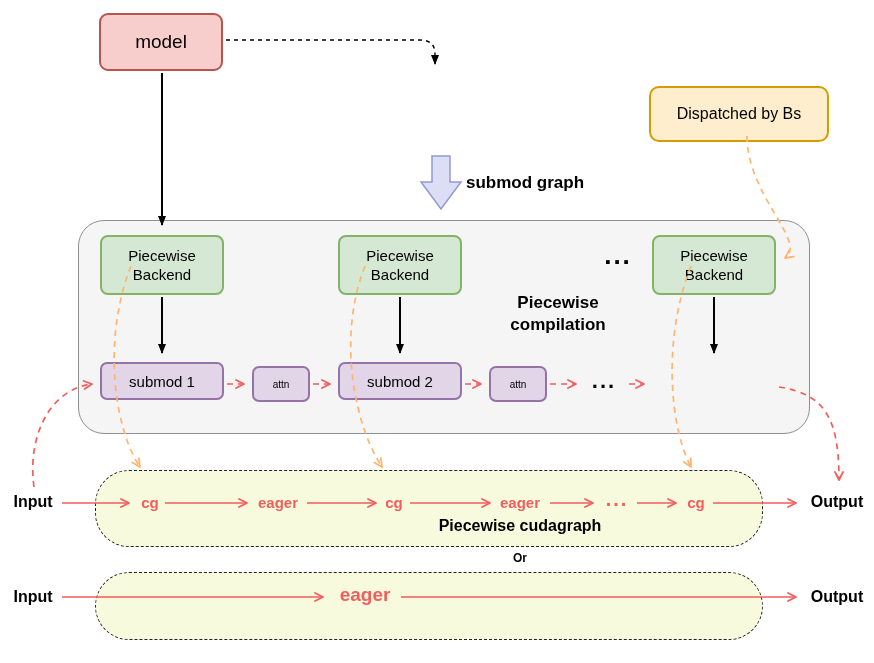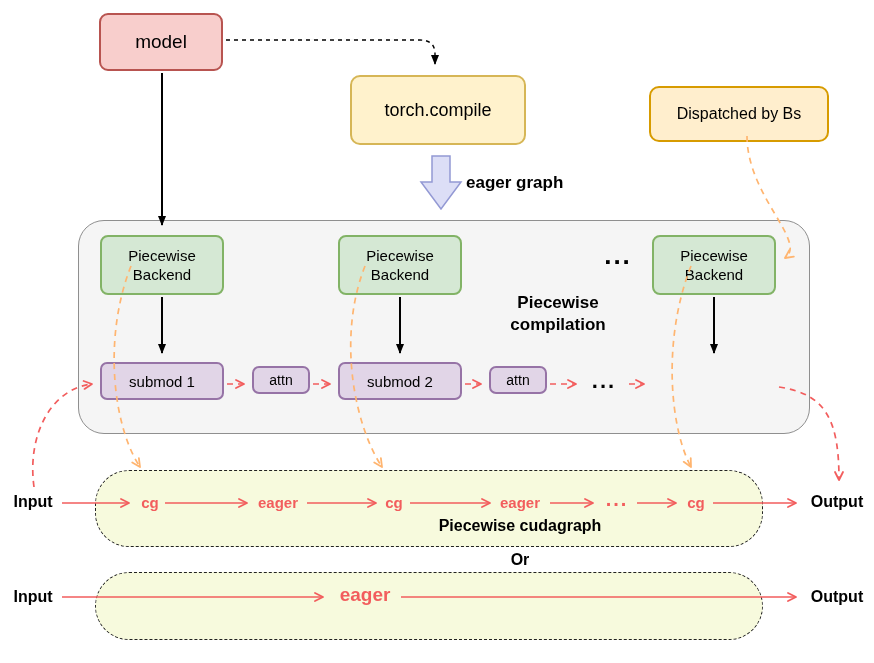--- a/index.html
+++ b/index.html
@@ -31,21 +31,21 @@
   .backend-1 { left:100px; top:235px; }
   .backend-2 { left:338px; top:235px; }
   .backend-3 { left:652px; top:235px; }
 
   .submod { width:124px; height:38px; font-size:15px;
            background:var(--submod-fill,#e1d5e7); border:2px solid var(--submod-stroke,#9673a6);
            border-radius:7px; }
   .submod-1 { left:100px; top:362px; }
   .submod-2 { left:338px; top:362px; }
   .submod-n { left:652px; top:362px; }
-  .attn { width:58px; height:28px; font-size:14px;
+  .attn { width:58px; height:36px; font-size:10px;
            background:var(--submod-fill,#e1d5e7); border:2px solid var(--submod-stroke,#9673a6);
            border-radius:7px; }
   .attn-1 { left:252px; top:366px; }
   .attn-2 { left:489px; top:366px; }
 
   .ellipsis-backends { left:594px; top:240px; width:48px; font-size:26px; font-weight:bold; letter-spacing:2px; }
   .ellipsis-submods  { left:582px; top:368px; width:44px; font-size:22px; font-weight:bold; letter-spacing:2px; }
   .ellipsis-row      { left:596px; top:488px; width:42px; font-size:20px; font-weight:bold;
                        letter-spacing:2px; color:var(--red,#f25d5d); }
 
@@ -61,21 +61,21 @@
   .red-word { font-weight:bold; font-size:15px; color:var(--red,#f25d5d); }
   .cg-1 { left:134px; top:494px; width:32px; }
   .eager-1 { left:248px; top:494px; width:60px; }
   .cg-2 { left:378px; top:494px; width:32px; }
   .eager-2 { left:490px; top:494px; width:60px; }
   .cg-3 { left:680px; top:494px; width:32px; }
   .eager-big { left:328px; top:584px; width:74px; font-size:19px; }
 
   .box-label { font-weight:bold; font-size:16px; }
   .cudagraph-label-1 { left:410px; top:517px; width:220px; }
-  .or-label { left:494px; top:551px; width:52px; font-weight:bold; font-size:16px; }
+  .or-label { left:494px; top:551px; width:52px; font-weight:bold; font-size:12px; }
   .cudagraph-label-2 { left:430px; top:605px; width:180px; }
 
   .io-label { font-weight:bold; font-size:16px; }
   .input-top { left:6px; top:493px; width:54px; }
   .output-top { left:804px; top:493px; width:66px; }
   .input-bottom { left:6px; top:588px; width:54px; }
   .output-bottom { left:804px; top:588px; width:66px; }
 
   .overlay { position:absolute; left:0; top:0; z-index:10; pointer-events:none; }
   .p-black-solid { fill:none; stroke:var(--black,#000); stroke-width:2; }
@@ -91,27 +91,24 @@
 </head>
 <body>
 
 <div class="canvas">
 
   <div class="group-box"></div>
 
   <div class="node model">
     <span>model</span>
   </div>
-  <div class="node torch-compile">
-    <span>torch.compile</span>
-  </div>
   <div class="node dispatched">
     <span>Dispatched by Bs</span>
   </div>
-  <div class="lbl split-graph-label">eager graph</div>
+  <div class="lbl split-graph-label">submod graph</div>
 
   <div class="node backend backend-1">
     <div>
       <div>Piecewise</div>
       <div>Backend</div>
     </div>
   </div>
   <div class="node backend backend-2">
     <div>
       <div>Piecewise</div>

